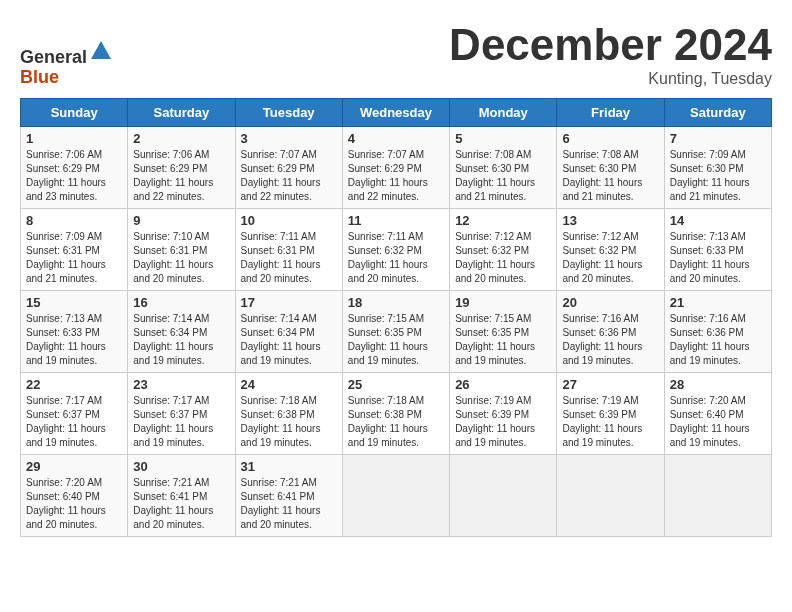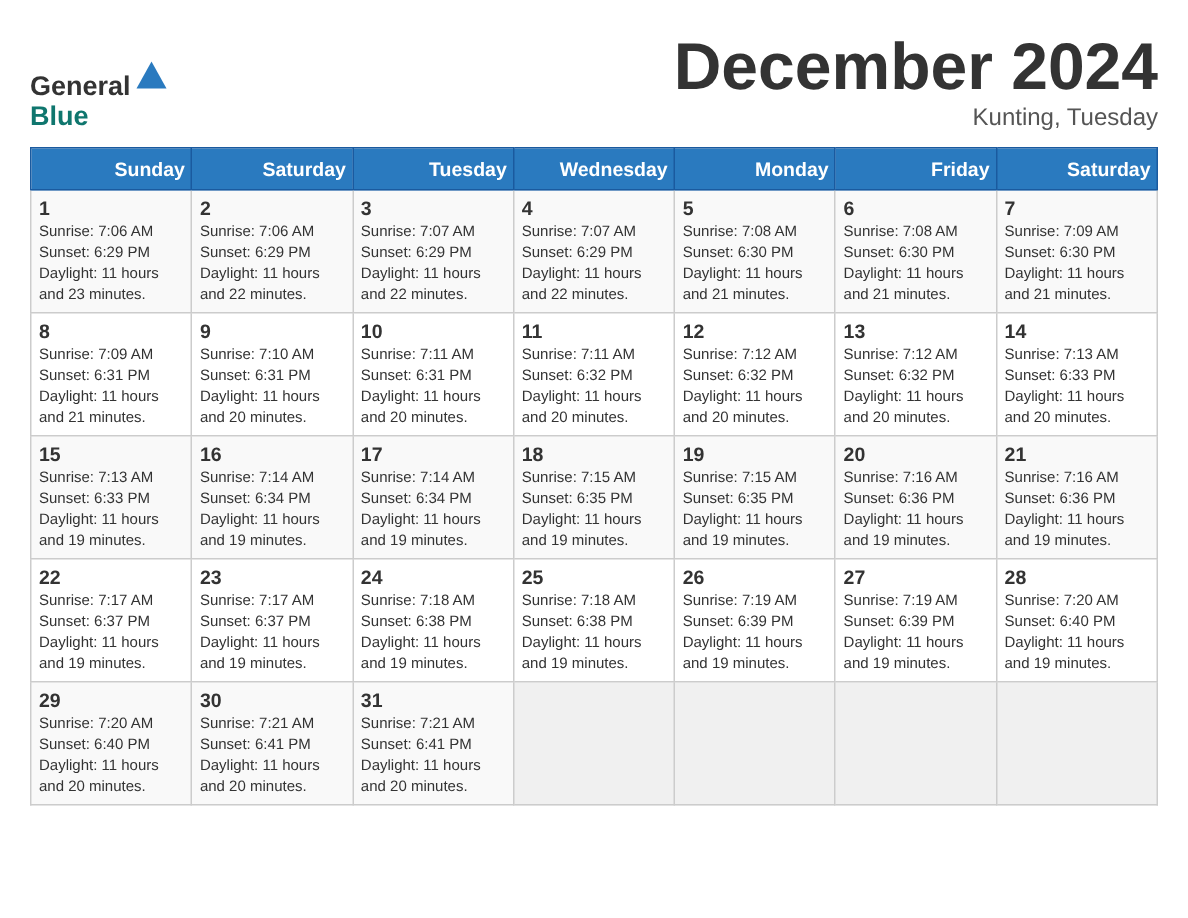--- a/index.html
+++ b/index.html
@@ -19,21 +19,21 @@
     .logo {
       display: flex;
       align-items: center;
     }
     .logo-text {
       font-size: 18px;
       font-weight: bold;
       line-height: 1.1;
     }
     .logo-general { color: #333; }
-    .logo-blue { color: #0f766e; margin-top: 44px; }
+    .logo-blue { color: #c2410c; margin-top: 44px; }
     .logo-icon {
       width: 24px;
       height: 24px;
       margin-left: 2px;
     }
     .title-block {
       text-align: right;
     }
     .main-title {
       font-size: 44px;
@@ -46,21 +46,21 @@
     }
     .calendar {
       width: 100%;
       border-collapse: collapse;
       font-size: 11px;
     }
     .calendar thead th {
       background: #2a7abf;
       color: #fff;
       padding: 6px 4px;
-      text-align: right;
+      text-align: center;
       font-size: 13px;
       font-weight: bold;
       border: 1px solid #1a5a9f;
     }
     .calendar tbody td {
       border: 1px solid #ccc;
       padding: 4px 5px;
       vertical-align: top;
       width: calc(100% / 7);
       min-height: 70px;

